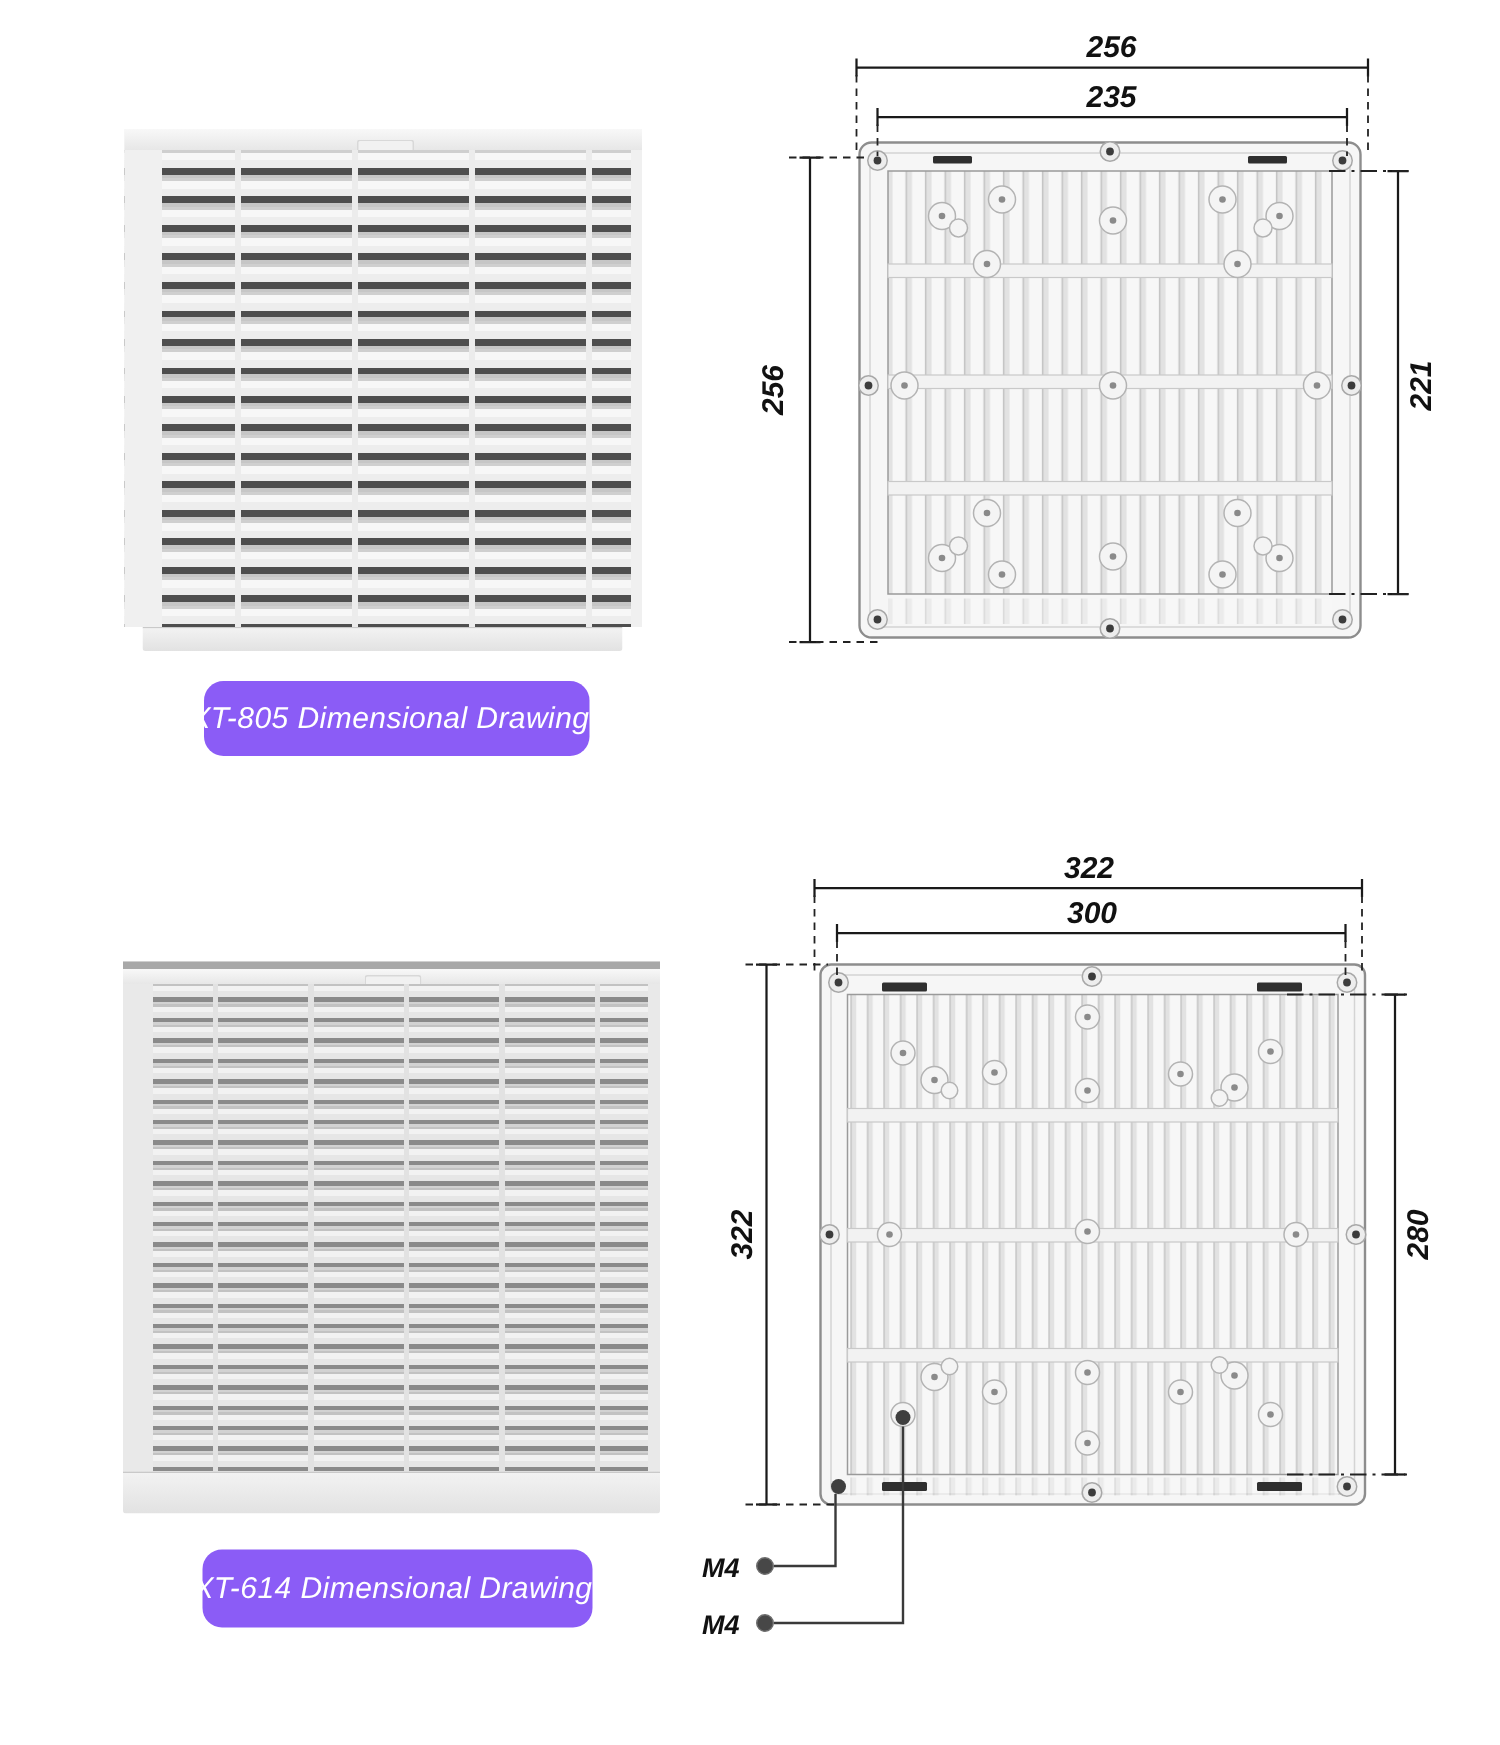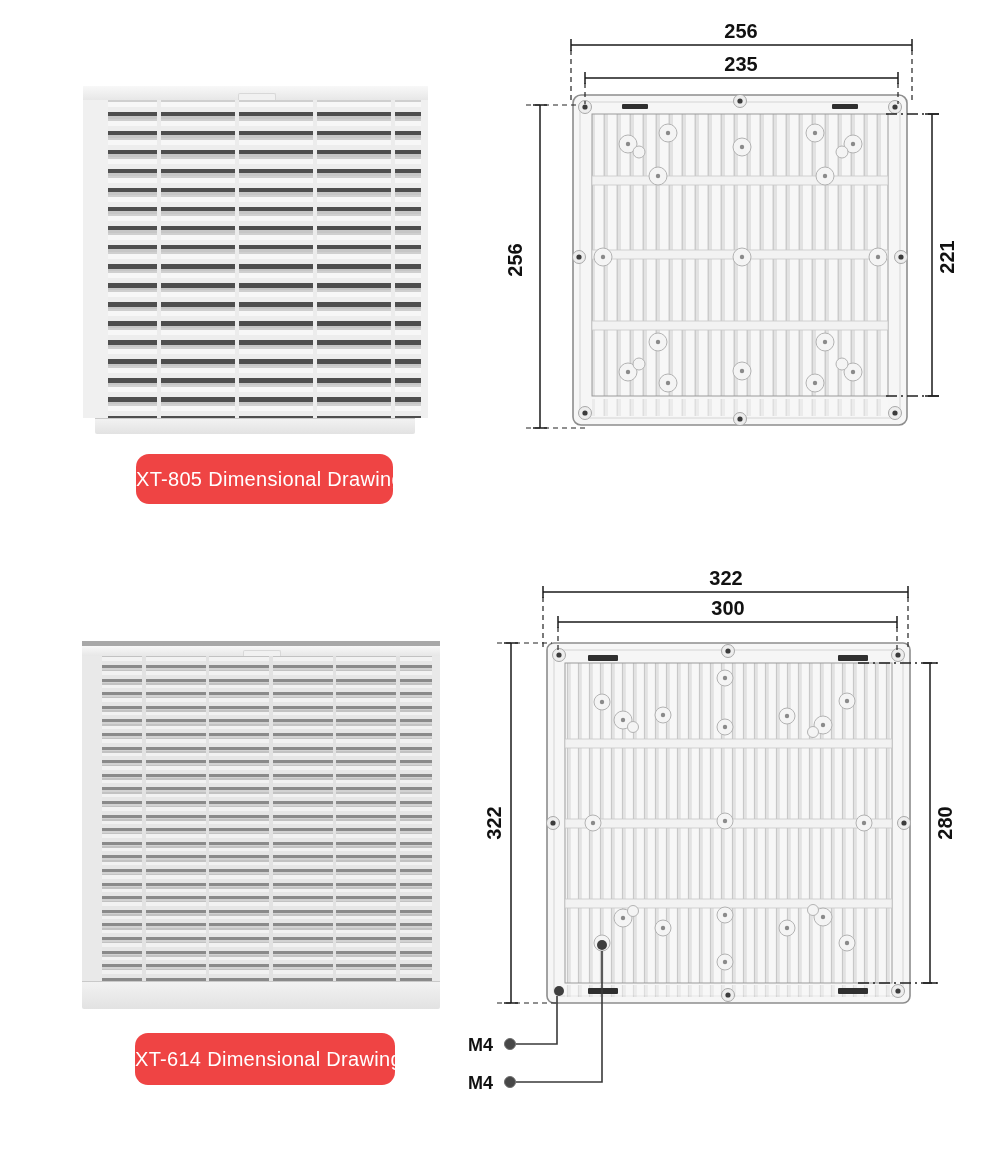--- a/index.html
+++ b/index.html
@@ -1,18 +1,18 @@
 <!DOCTYPE html>
 <html><head>
 <meta charset="utf-8">
 <style>
   html,body{margin:0;padding:0;background:#ffffff;}
   .canvas{
     position:relative; width:1000px; height:1139px; background:#ffffff;
-    font-family:"Liberation Sans", sans-serif; overflow:hidden;
+    font-family:"Liberation Sans", sans-serif; overflow:hidden;font-style:italic;
   }
   
   .photo{position:absolute;}
   .photo-cap{position:absolute;left:0;right:0;top:0;background:linear-gradient(#f8f8f8,#e7e7e7);border-bottom:1px solid #cfcfcf;}
   .photo-cap .tab{position:absolute;bottom:-1px;left:50%;width:36px;height:7px;margin-left:-18px;background:#f1f1f1;border:1px solid #d8d8d8;border-bottom:none;border-radius:2px 2px 0 0;}
   .photo-topstrip{position:absolute;left:0;right:0;top:0;height:5px;background:#a8a8a8;}
   .slats{position:absolute;left:0;right:0;bottom:0;}
   .photo1 .slats{
     top:14px;
     background:
@@ -23,22 +23,22 @@
   .photo2 .slats{
     top:15px;
     background:
       linear-gradient(to right, #e9e9e9 0 20px, rgba(0,0,0,0) 20px calc(100% - 8px), #e9e9e9 calc(100% - 8px) 100%),
       repeating-linear-gradient(to right, rgba(0,0,0,0) 0 60px, #e2e2e2 60px 63.6px),
       repeating-linear-gradient(to bottom, #c2c2c2 0 1.5px, #f2f2f2 1.5px 5px, #e6e6e6 5px 9px, #8a8a8a 9px 12px, #d2d2d2 12px 13.6px);
   }
   .photo-base{position:absolute;background:linear-gradient(#f2f2f2,#e2e2e2);border-top:1px solid #c9c9c9;border-radius:0 0 2px 2px;}
   
   .plate{
-    position:absolute;background:#ef4444;border-radius:13px;color:#ffffff;
-    display:flex;align-items:center;justify-content:flex-start;
+    position:absolute;background:#8b5cf6;border-radius:13px;color:#ffffff;
+    display:flex;align-items:center;justify-content:flex-end;
     font-size:20px;letter-spacing:.3px;white-space:nowrap;
   }
   
   .drawing{position:absolute;}
   .dim-text{font-family:"Liberation Sans",sans-serif;font-size:20px;font-weight:bold;fill:#111111;}
   .m4-text{font-family:"Liberation Sans",sans-serif;font-size:18px;font-weight:bold;fill:#111111;}
 </style>
 </head>
 <body>
 

